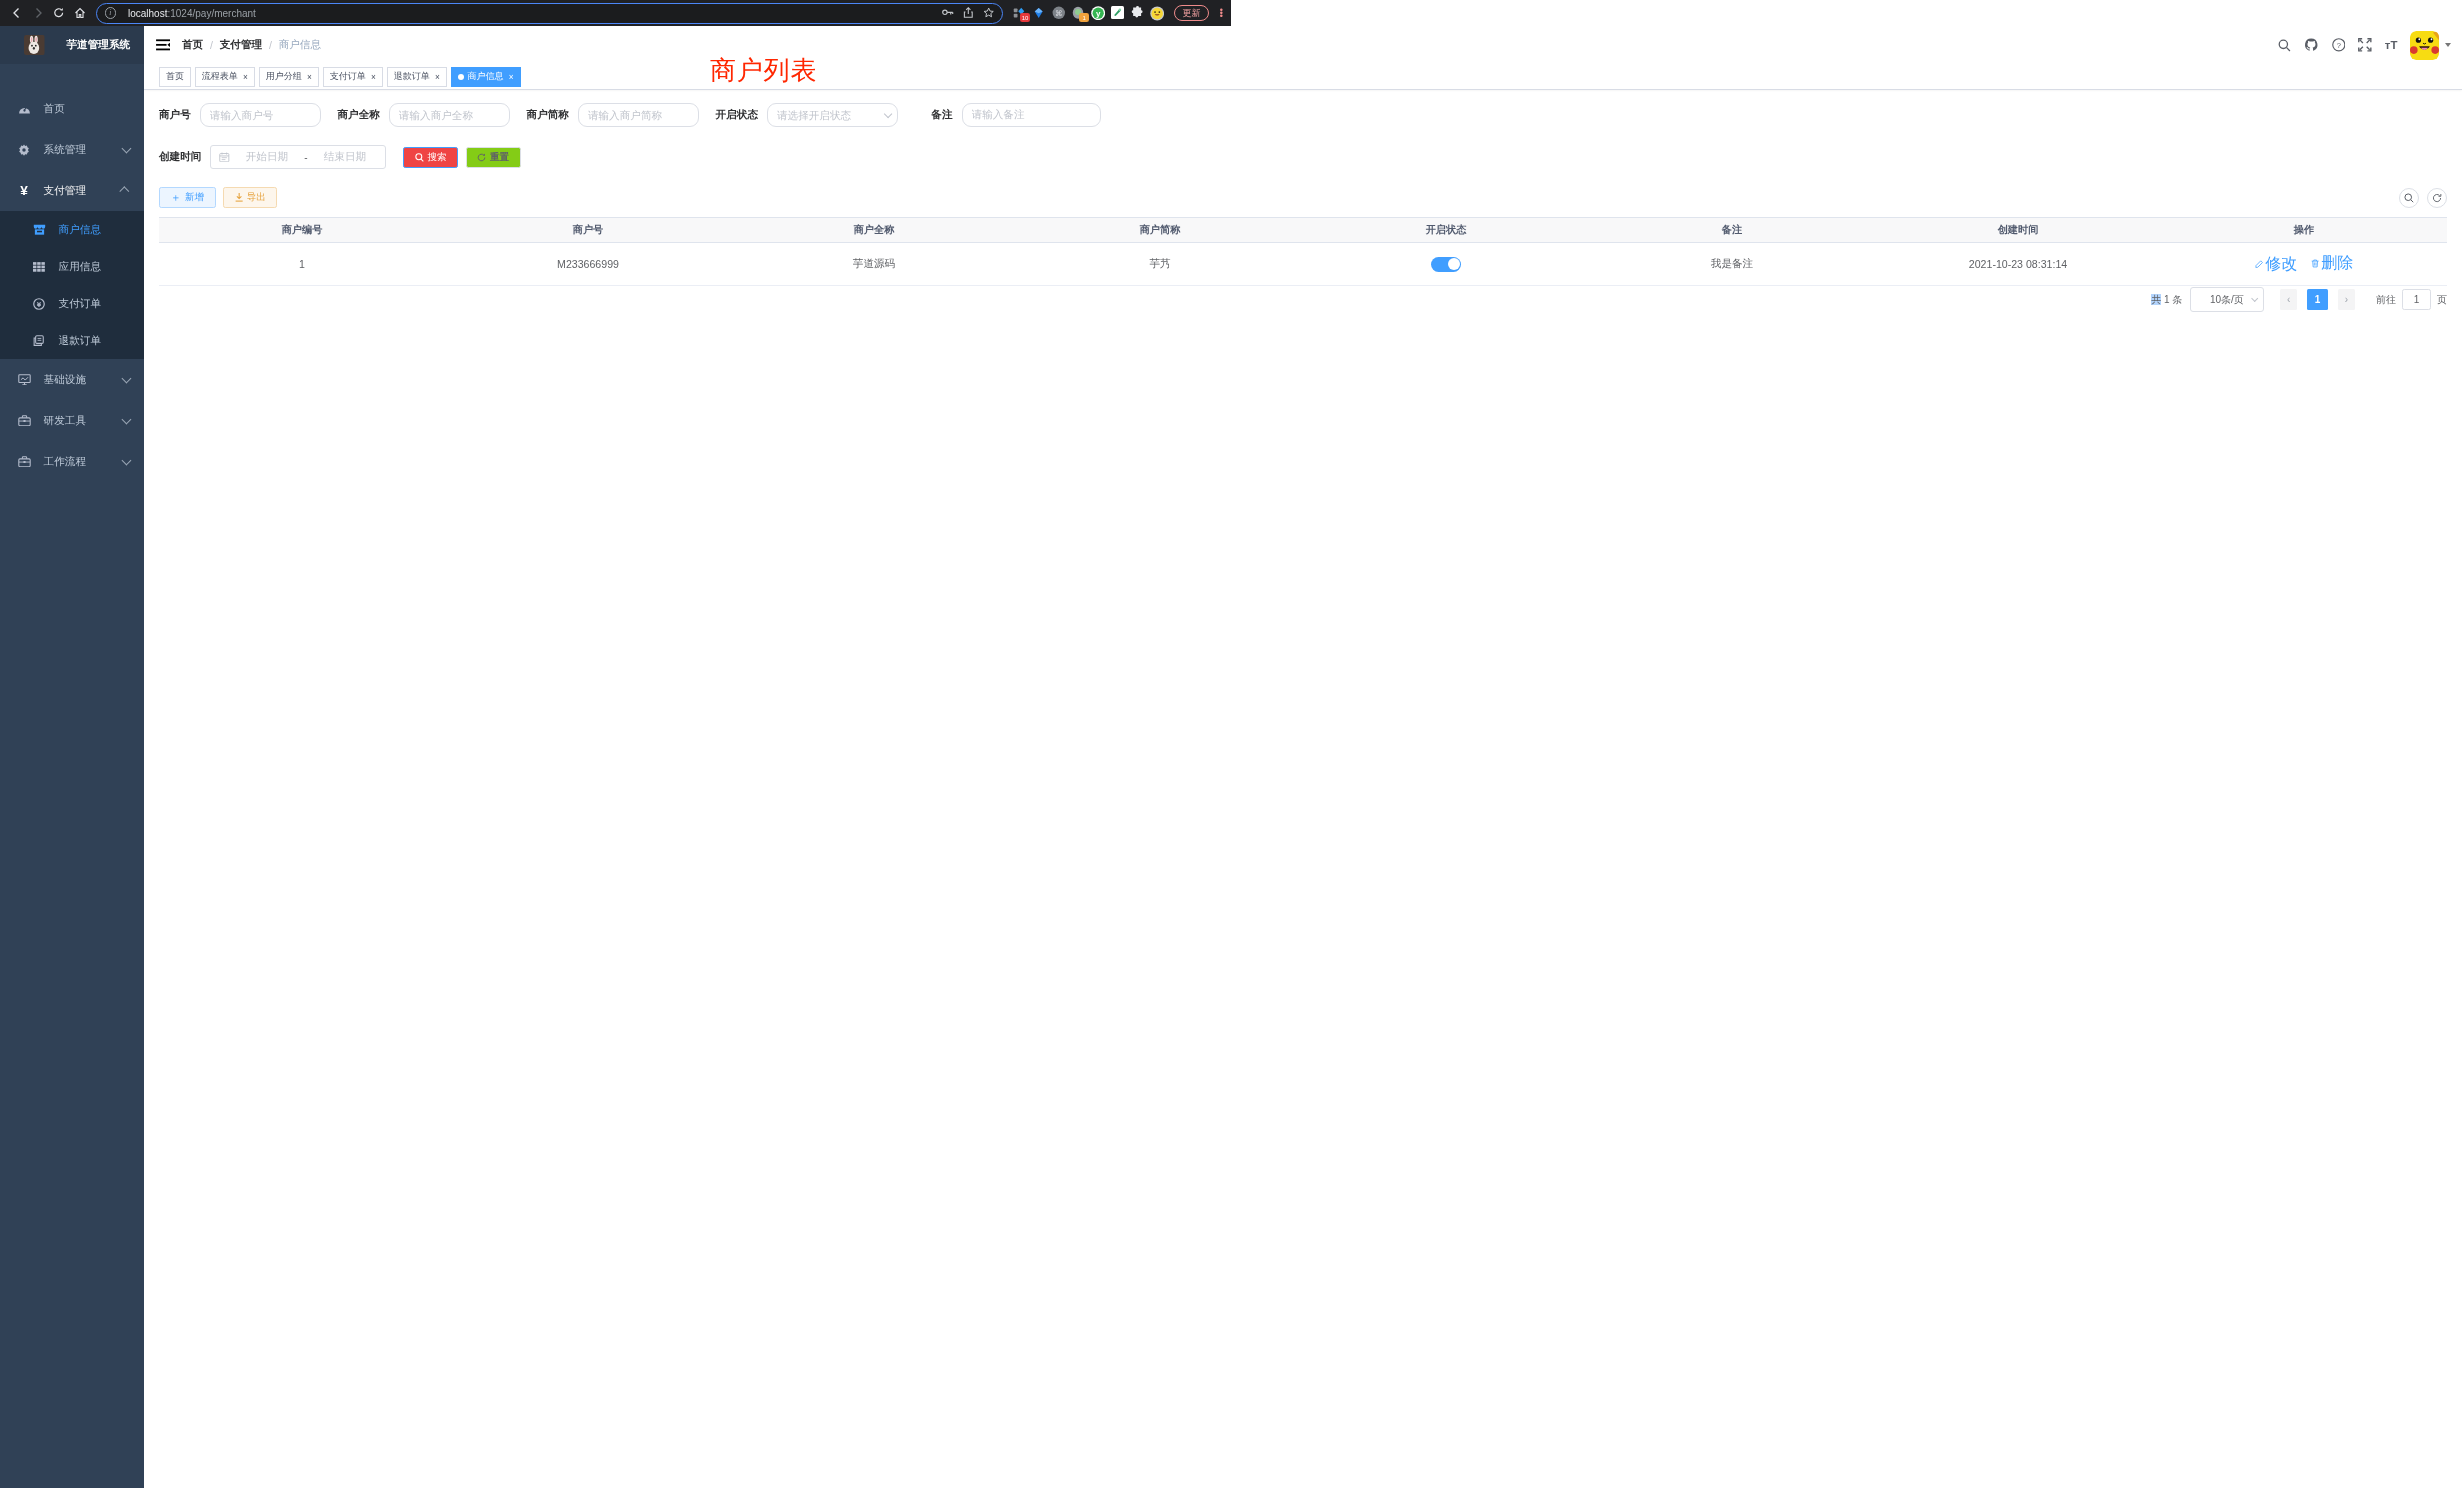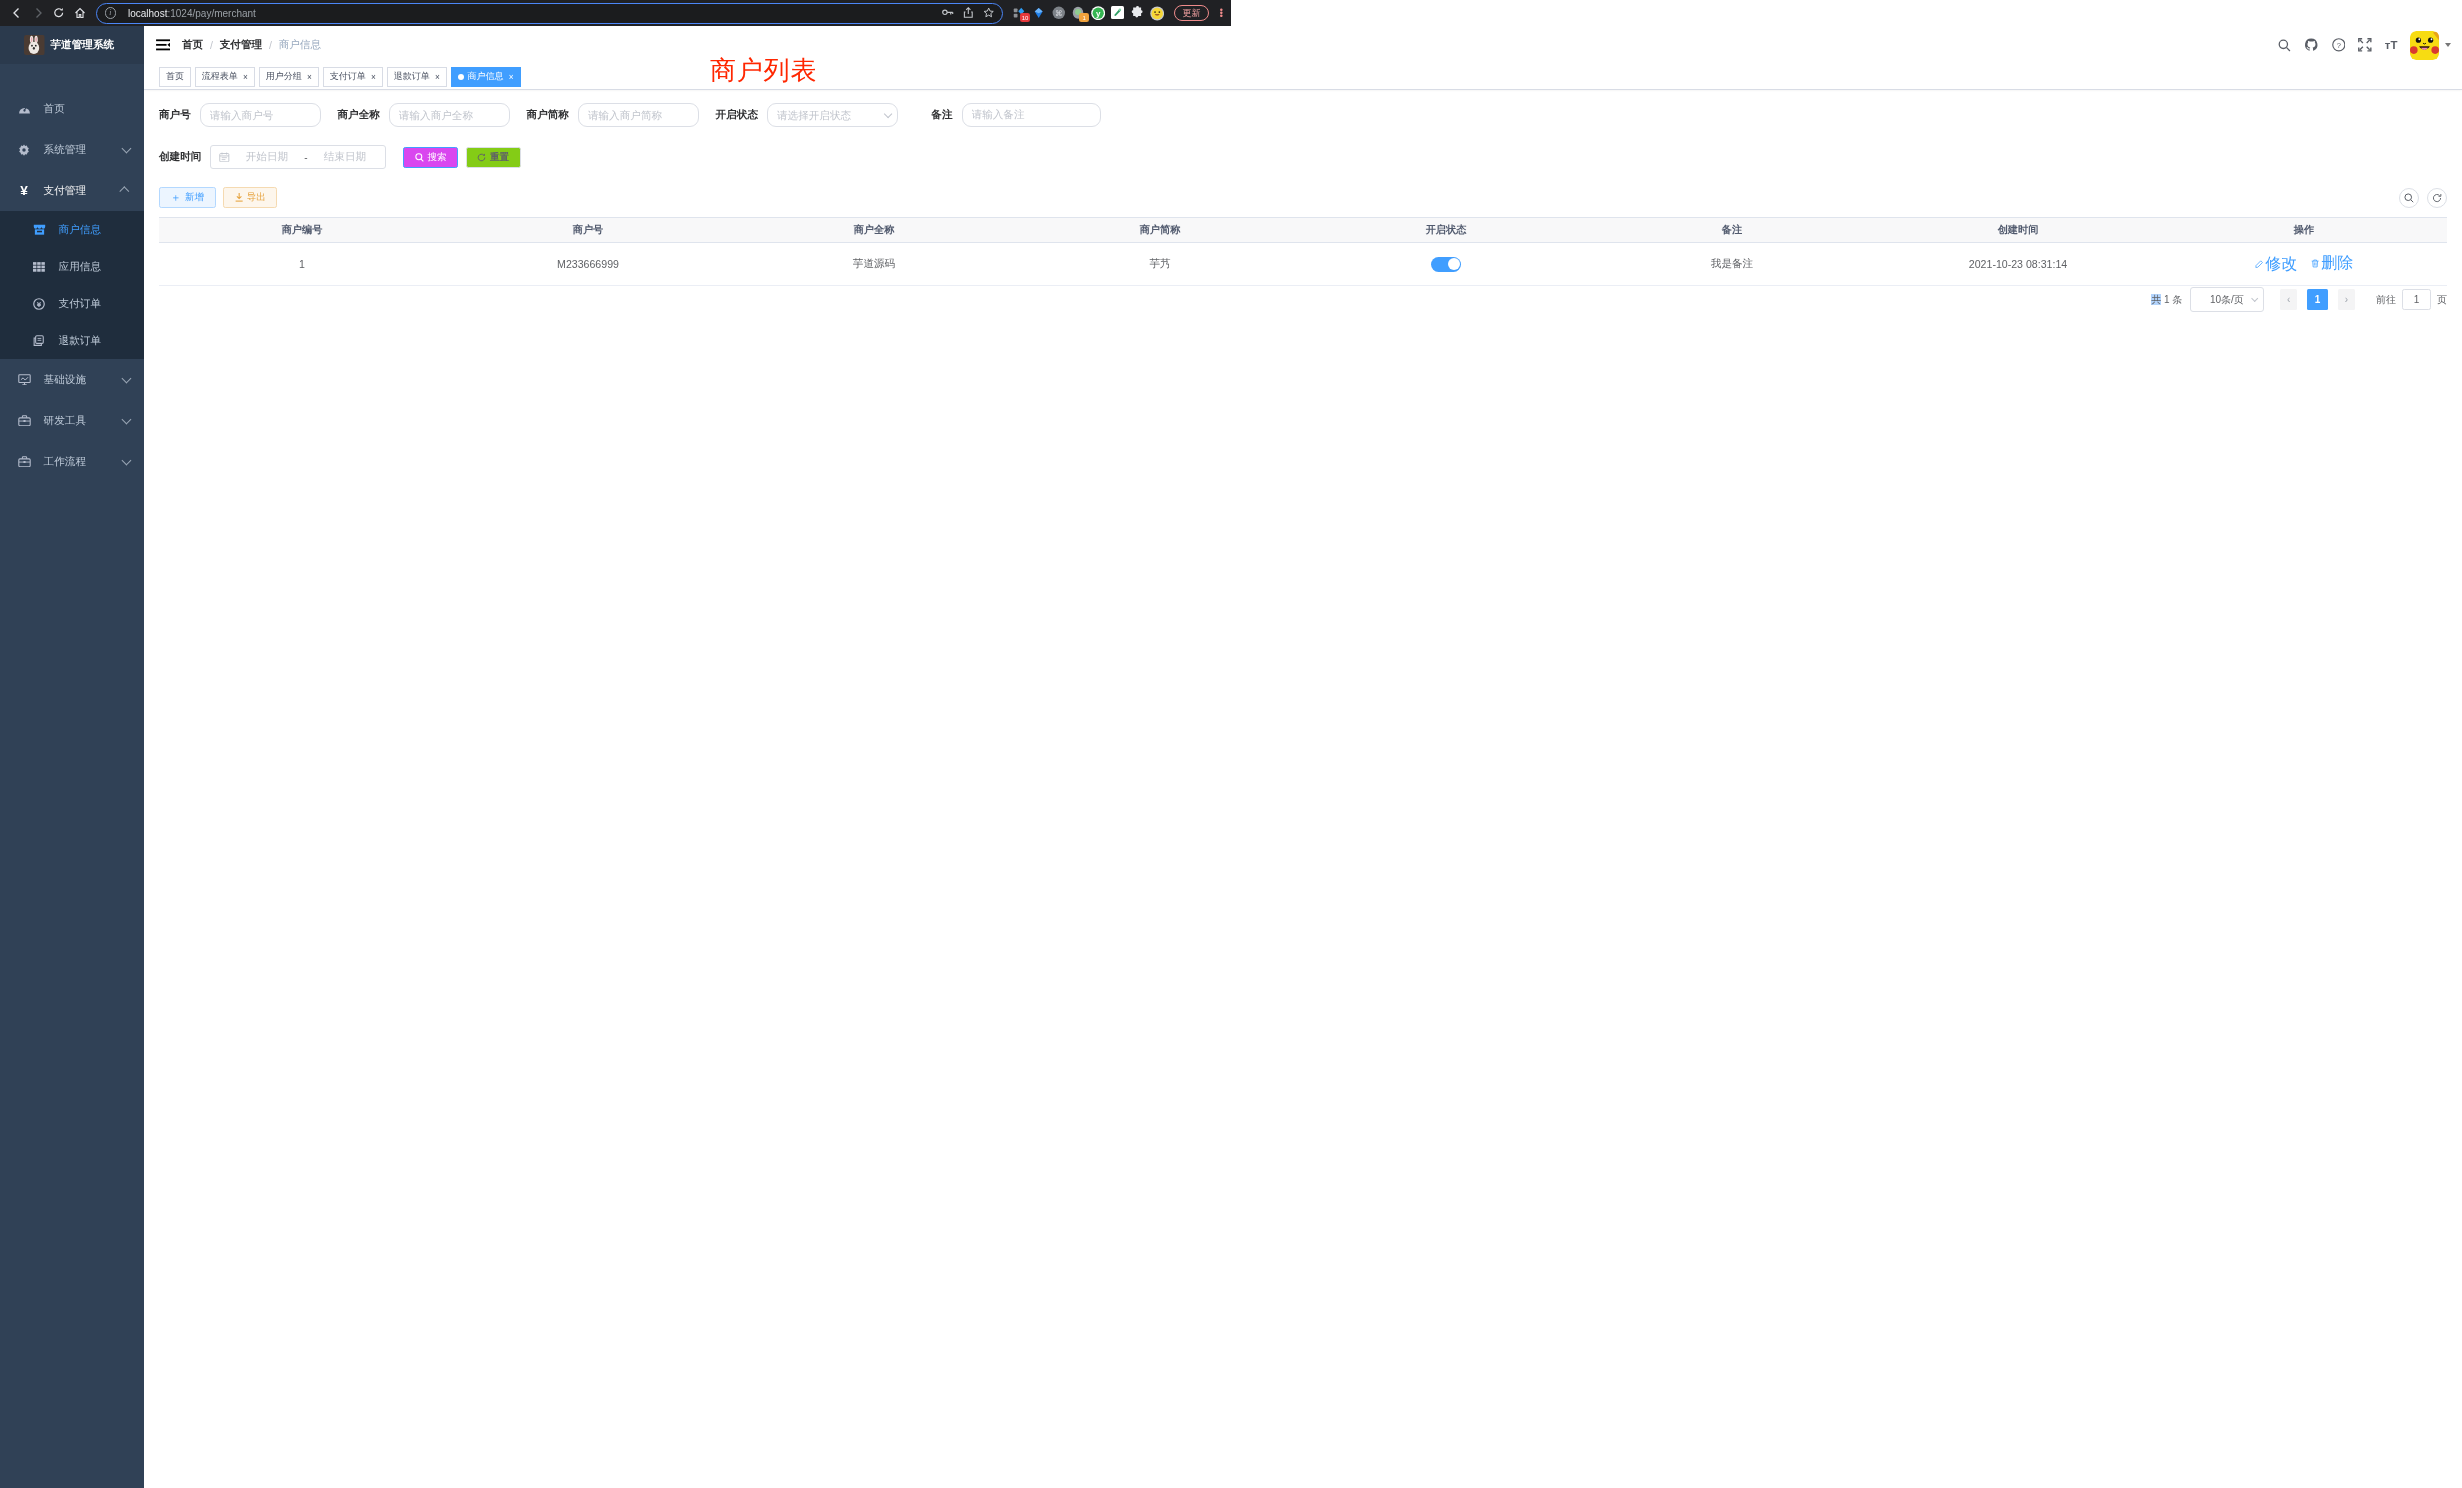--- a/index.html
+++ b/index.html
@@ -31,21 +31,21 @@
   .dots3 { color:#ef8b8b; font-size:9px; letter-spacing:0; margin-left:3px; width:7.6px; text-align:center; line-height:3px;}
 
   
   .app { position:absolute; top:26px; left:0; right:0; bottom:0; }
   .sidebar { position:absolute; top:0; left:0; width:144px; bottom:0; background:#304156; color:#bfcbd9; }
   .main { position:absolute; top:0; left:144px; right:0; bottom:0; background:#fff; }
 
   
   .logo-row { height:38px; display:flex; align-items:center; padding-left:24px; background:#2b3a4d; }
   .logo-img { width:20.5px; height:20.5px; border-radius:2.3px; overflow:hidden; flex:0 0 auto; }
-  .logo-title { color:#fff; font-size:10.6px; font-weight:700; margin-left:6px; white-space:nowrap; }
+  .logo-title { color:#fff; font-size:10.6px; font-weight:700; margin-left:22px; white-space:nowrap; }
   .menu { margin-top:24px; }
   .menu-item { height:41px; display:flex; align-items:center; padding:0 15px 0 15px; font-size:10.6px; cursor:pointer; }
   .menu-item .mi-icon { width:18px; text-align:center; margin-right:10.6px; color:#b4bccc; flex:0 0 auto; display:flex; justify-content:center;}
   .menu-item .mi-label { flex:1; }
   .menu-item .chev { color:#9aa6b5; }
   .submenu { background:#1f2d3d; }
   .submenu .menu-item { height:37px; padding-left:30px; }
   .submenu .menu-item.active { color:#409eff; }
   .submenu .menu-item.active .mi-icon { color:#409eff; }
   .chev-down, .chev-up { width:6.8px; height:6.8px; border-right:1.1px solid #9aa6b5; border-bottom:1.1px solid #9aa6b5; }
@@ -89,21 +89,21 @@
   .el-select .sel-caret { position:absolute; right:7.6px; width:6px; height:6px; border-right:1.1px solid #c0c4cc;
     border-bottom:1.1px solid #c0c4cc; transform:rotate(45deg) translateY(-1.5px); pointer-events:none; }
   .date-range { width:176px; height:24px; border:0.8px solid #dcdfe6; border-radius:3px; display:flex;
     align-items:center; padding:0 7.6px; gap:4.5px; }
   .date-range .cal { color:#c0c4cc; flex:0 0 auto; display:flex; }
   .date-range .d-ph { color:#c0c4cc; font-size:10.6px; flex:1; text-align:center; }
   .date-range .d-sep { color:#606266; font-size:10px; }
 
   .btn { height:21px; border-radius:2.3px; font-size:9.5px; display:inline-flex; align-items:center;
     justify-content:center; gap:3.8px; padding:0 10.6px; cursor:pointer; border:0.8px solid transparent; }
-  .btn-primary { background:#d946ef; border-color:#409eff; color:#fff; }
+  .btn-primary { background:#ef4444; border-color:#409eff; color:#fff; }
   .btn-default { background:#84cc16; border-color:#dcdfe6; color:#606266;font-weight:bold; }
   .btn-plain-primary { background:#ecf5ff; border-color:#b3d8ff; color:#409eff; }
   .btn-plain-warning { background:#fdf6ec; border-color:#f5dab1; color:#e6a23c; }
   .toolbar-row { display:flex; align-items:center; margin-bottom:9px; }
   .toolbar-right { margin-left:auto; display:flex; gap:7.6px; }
   .circ-btn { width:20px; height:20px; border:0.8px solid #dcdfe6; border-radius:50%; background:#fff;
     display:flex; align-items:center; justify-content:center; color:#666; cursor:pointer; }
 
   
   .table { width:100%; border-top:none; font-size:10.6px; }

